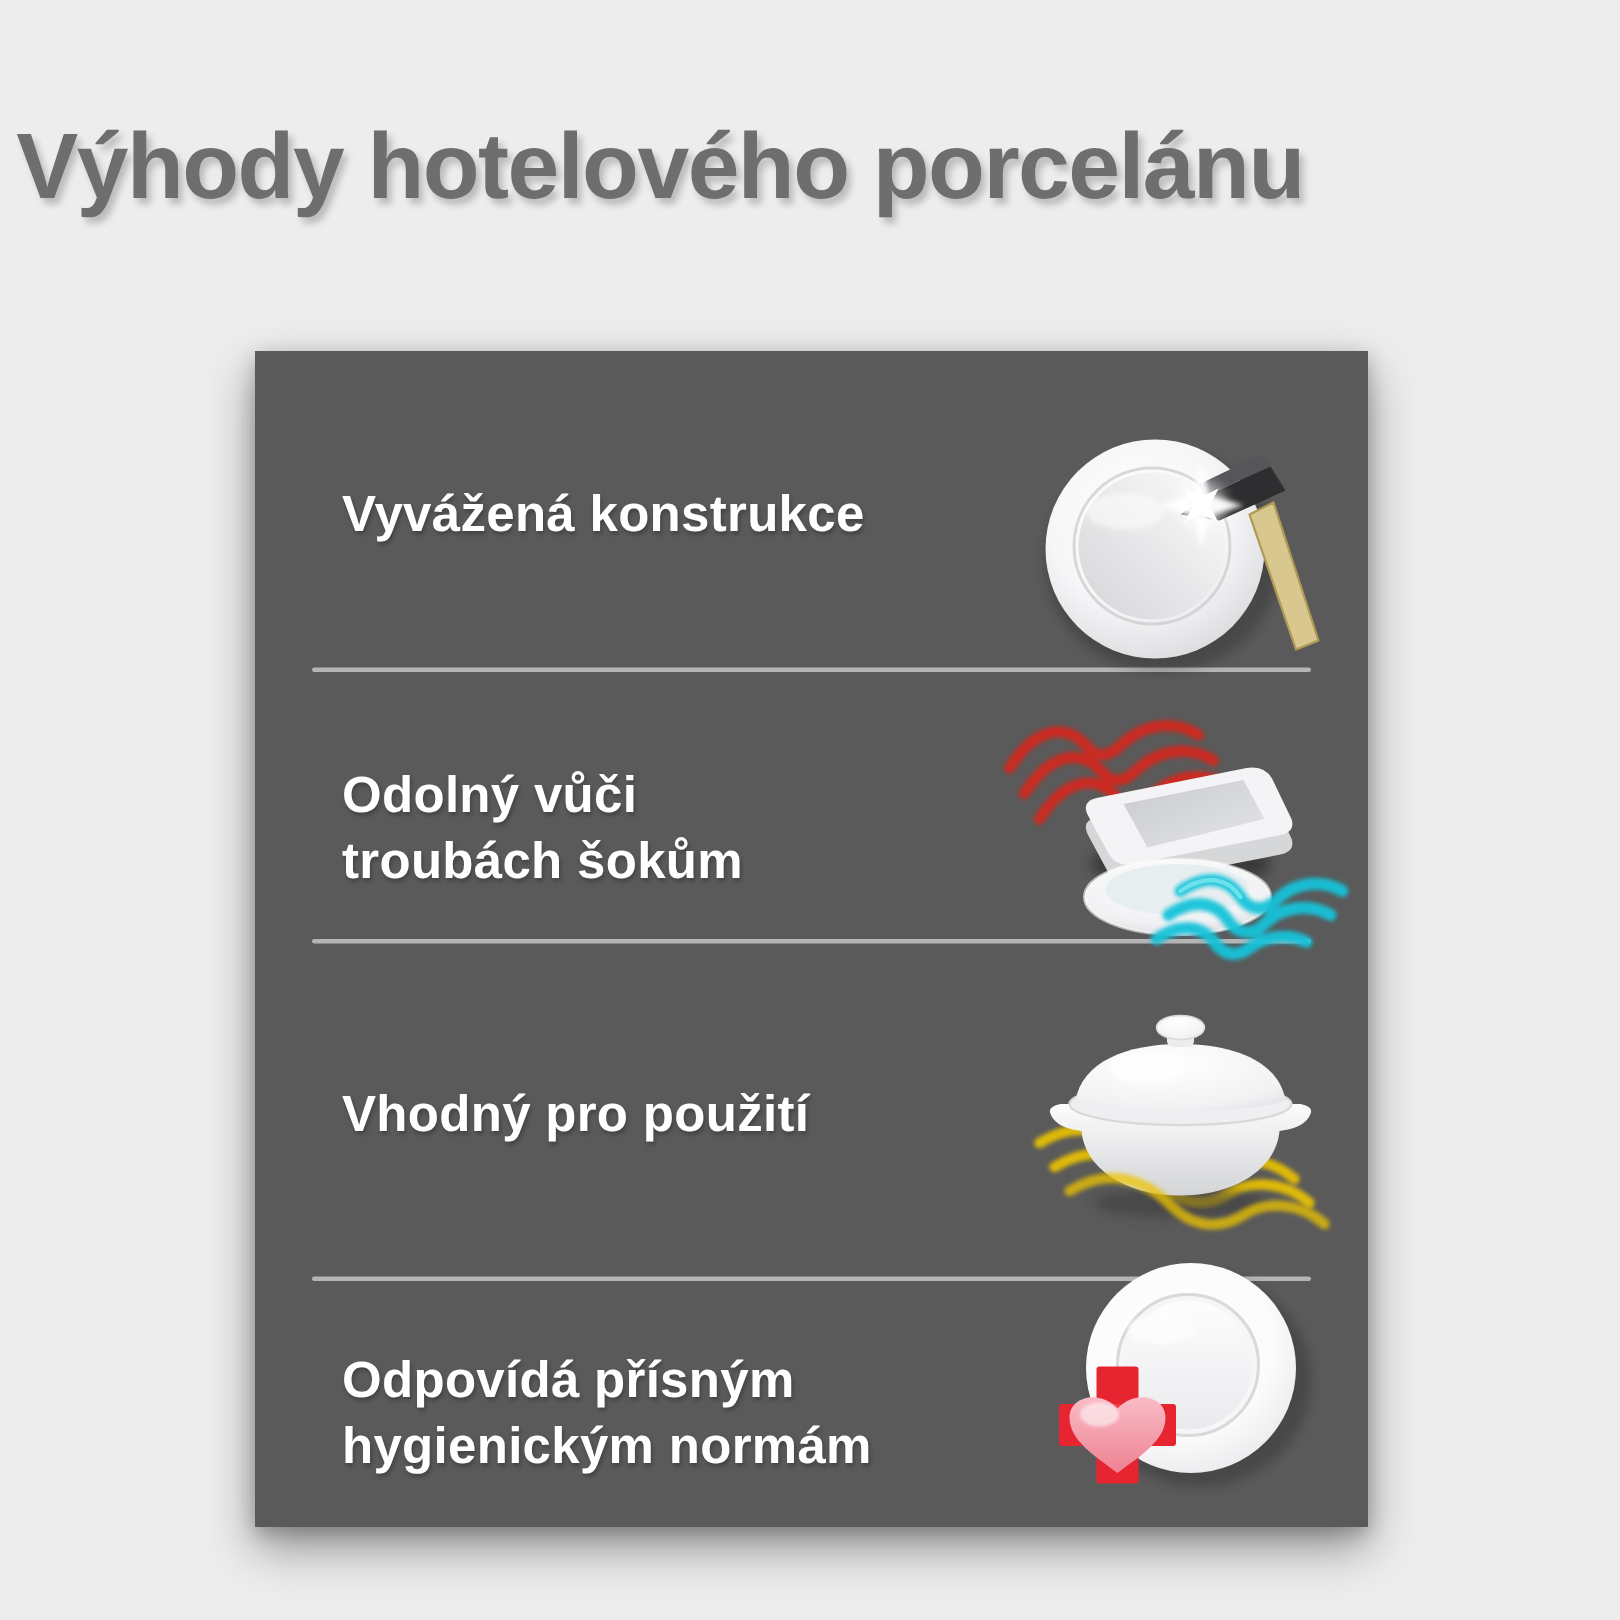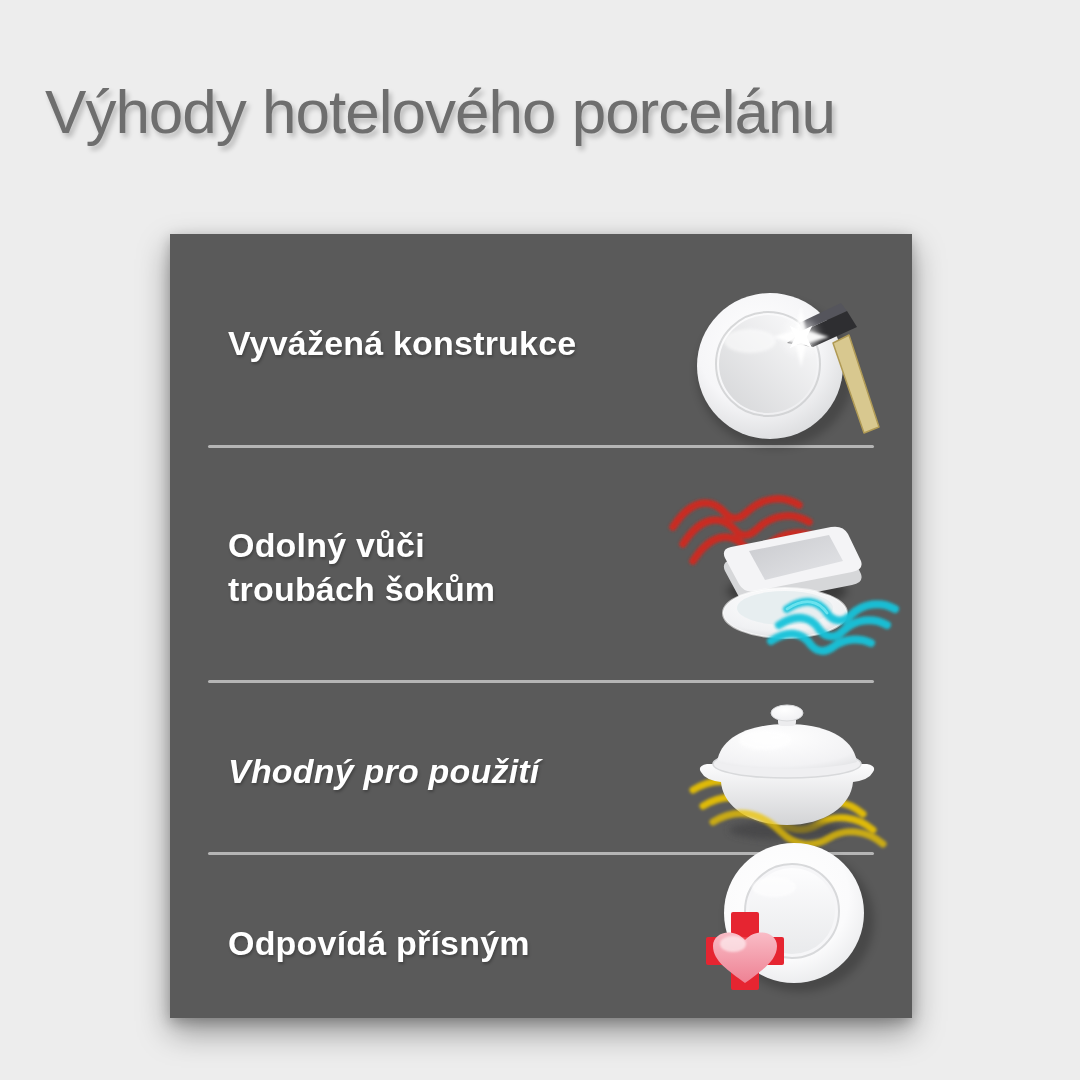--- a/index.html
+++ b/index.html
@@ -5,34 +5,34 @@
   html,body{margin:0;padding:0;}
   body{
     width:1080px;height:1080px;
     background:var(--page-bg,#ededed);
     font-family:"Liberation Sans",sans-serif;
     overflow:hidden;
   }
   .stage{position:relative;width:1080px;height:1080px;}
   .title{
     position:absolute;top:76px;left:0;width:880px;margin:0;
-    text-align:center;font-size:62px;font-weight:normal;letter-spacing:-1px;
+    text-align:center;font-size:62px;font-weight:bold;letter-spacing:-1px;
     color:var(--title-color,#6e6e6e);
     text-shadow:3px 4px 5px rgba(0,0,0,0.22);
   }
   .card{
     position:absolute;left:170px;top:234px;width:742px;height:784px;
     background:var(--card-bg,#5a5a5a);
     box-shadow:0 14px 30px rgba(0,0,0,0.38),0 4px 12px rgba(0,0,0,0.22);
     display:flex;flex-direction:column;
   }
   .row{flex:none;display:flex;align-items:center;}
   .row-1{height:211px;gap:21px;}
-  .row-2{height:232px;}
-  .row-3{height:169px;font-style:italic;}
+  .row-2{height:154px;margin-top:24px;}
+  .row-3{height:222px;}
   .row-4{flex:1;align-items:center;}
   .benefit-text{
     flex:1;padding-left:58px;padding-top:6px;
     color:var(--text-color,#ffffff);
     font-size:34px;font-weight:bold;line-height:44px;letter-spacing:.2px;
     text-shadow:1px 2px 3px rgba(0,0,0,0.28);
   }
   .benefit-text span{display:block;}
   .iconbox{
     width:250px;flex:none;display:flex;align-items:center;justify-content:center;
@@ -184,20 +184,21 @@
           </g>
         </svg>
       </div>
     </section>
 
     <div class="divider"></div>
 
     <section class="row row-4">
       <div class="benefit-text">
         <span>Odpovídá přísným</span>
+        <span>hygienickým normám</span>
       </div>
       <div class="iconbox" style="transform:translateY(-20px);">
         <svg width="210" height="170" viewBox="0 0 210 170">
           <defs>
             <radialGradient id="p4" cx="44%" cy="38%" r="75%">
               <stop offset="0%" stop-color="#ffffff"></stop>
               <stop offset="60%" stop-color="#fbfbfc"></stop>
               <stop offset="92%" stop-color="#e7e8ea"></stop>
               <stop offset="100%" stop-color="#d9dadc"></stop>
             </radialGradient>

